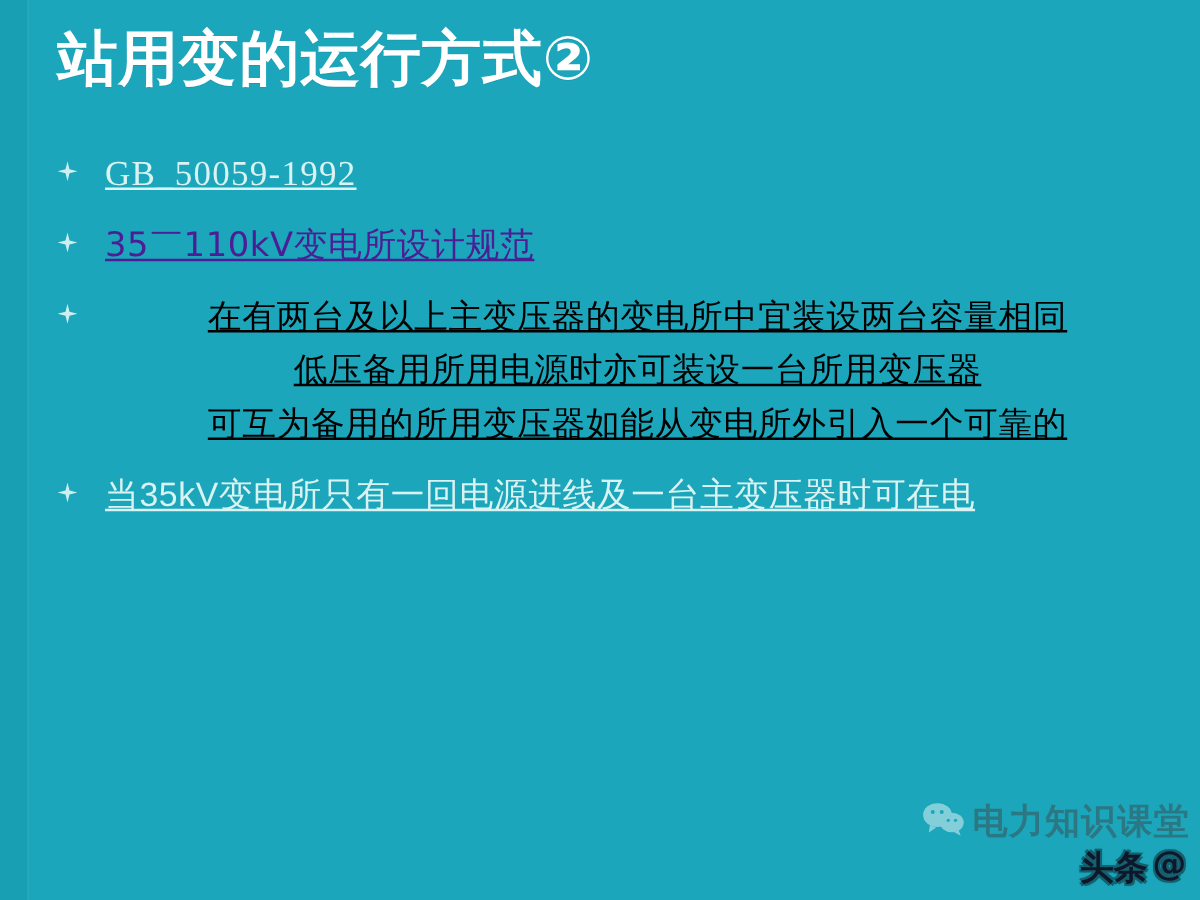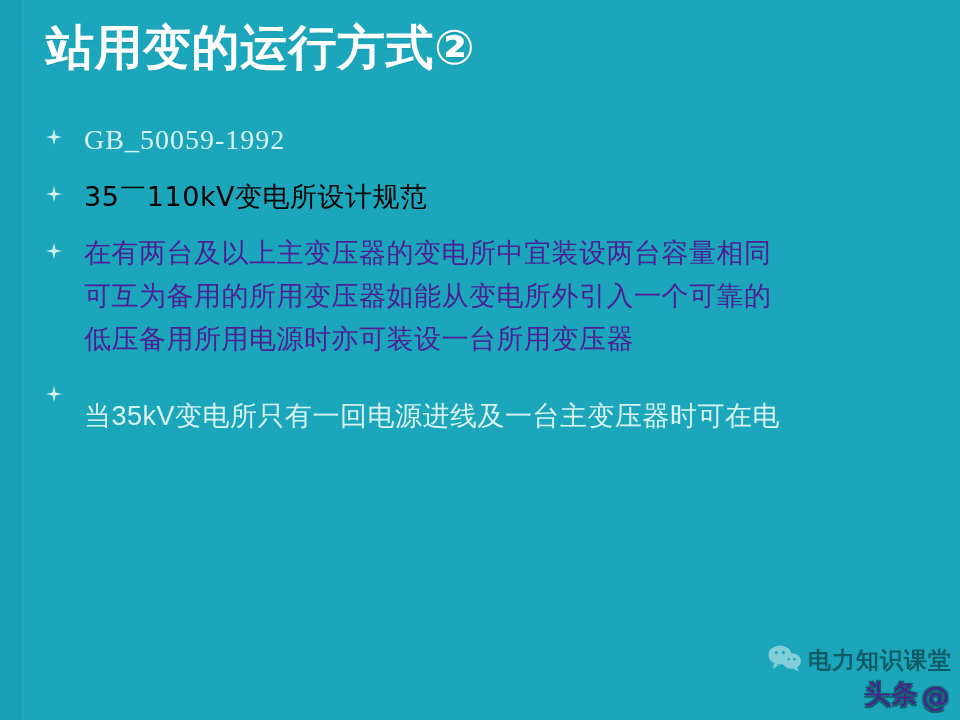--- a/index.html
+++ b/index.html
@@ -85,52 +85,52 @@
     letter-spacing: 0.5px;
   }
   .bullet-text .latin {
     font-family: "Liberation Serif", "DejaVu Serif", serif;
     font-size: 28px;
     letter-spacing: 1px;
   }
   .bullet-text .cjk {
     font-family: "DejaVu Sans", "Liberation Sans", sans-serif;
   }
-  .para-line { display: block; white-space: nowrap; }
+  .para-line { display: block; white-space: nowrap; text-decoration: underline; }
 
   
   .wm-wechat {
     position: absolute;
     right: 8px;
     bottom: 44px;
     z-index: 6;
     display: flex;
     align-items: center;
     opacity: 0.45;
   }
   .wm-wechat .wx-icon { margin-right: 6px; }
   .wm-wechat .wx-text {
     font-family: Liberation Mono, monospace;
-    font-size: 23px;
+    font-size: 28px;
     font-weight: bold;
-    color: #000000;
+    color: #404040;
     letter-spacing: 1px;
   }
 
   .wm-toutiao {
     position: absolute;
     right: 10px;
     bottom: 8px;
     z-index: 7;
     display: flex;
-    align-items: flex-end;
+    align-items: flex-start;
     font-family: "DejaVu Sans", "Liberation Sans", sans-serif;
     font-size: 27px;
-    font-weight: normal;
-    color: #4c1d95;
+    font-weight: bold;
+    color: #0f172a;
     letter-spacing: 0px;
     text-shadow:
       -1.5px -1.5px 0 #15606e,
        1.5px -1.5px 0 #15606e,
       -1.5px  1.5px 0 #15606e,
        1.5px  1.5px 0 #15606e,
        0 0 3px rgba(10,60,70,0.6);
   }
   .wm-toutiao .tt-brand { margin-right: 4px; }
   .wm-toutiao .tt-at { margin-right: 1px; }
@@ -157,45 +157,45 @@
         <span class="para-line latin">GB_50059-1992</span>
       </span>
     </div>
 
     <div class="bullet-row">
       <span class="bullet-mark">
         <svg width="16" height="16" viewBox="0 0 16 16">
           <path d="M8 0 L9.6 6.4 L16 8 L9.6 9.6 L8 16 L6.4 9.6 L0 8 L6.4 6.4 Z" fill="#cdeff0"></path>
         </svg>
       </span>
-      <span class="bullet-text" style="color: #000000;">
+      <span class="bullet-text" style="color: #4c1d95;">
         <span class="para-line cjk">35￣110kV变电所设计规范</span>
       </span>
     </div>
 
     <div class="bullet-row">
       <span class="bullet-mark">
         <svg width="16" height="16" viewBox="0 0 16 16">
           <path d="M8 0 L9.6 6.4 L16 8 L9.6 9.6 L8 16 L6.4 9.6 L0 8 L6.4 6.4 Z" fill="#cdeff0"></path>
         </svg>
       </span>
-      <span class="bullet-text cjk" style="color: #4c1d95;">
+      <span class="bullet-text cjk" style="color: #000000; text-align: center;">
         <span class="para-line">在有两台及以上主变压器的变电所中宜装设两台容量相同</span>
+        <span class="para-line">低压备用所用电源时亦可装设一台所用变压器</span>
         <span class="para-line">可互为备用的所用变压器如能从变电所外引入一个可靠的</span>
-        <span class="para-line">低压备用所用电源时亦可装设一台所用变压器</span>
-      </span>
-    </div>
-
-    <div class="bullet-row">
-      <span class="bullet-mark">
-        <svg width="16" height="16" viewBox="0 0 16 16">
-          <path d="M8 0 L9.6 6.4 L16 8 L9.6 9.6 L8 16 L6.4 9.6 L0 8 L6.4 6.4 Z" fill="#cdeff0"></path>
-        </svg>
-      </span>
-      <span class="bullet-text cjk" style="color: rgb(217, 243, 242); margin-top: 20px;">
+      </span>
+    </div>
+
+    <div class="bullet-row">
+      <span class="bullet-mark">
+        <svg width="16" height="16" viewBox="0 0 16 16">
+          <path d="M8 0 L9.6 6.4 L16 8 L9.6 9.6 L8 16 L6.4 9.6 L0 8 L6.4 6.4 Z" fill="#cdeff0"></path>
+        </svg>
+      </span>
+      <span class="bullet-text cjk" style="color: rgb(217, 243, 242);">
         <span class="para-line">当35kV变电所只有一回电源进线及一台主变压器时可在电</span>
       </span>
     </div>
 
   </div>
 
   <div class="wm-wechat">
     <span class="wx-icon">
       <svg width="34" height="28" viewBox="0 0 34 28">
         <ellipse cx="12" cy="11" rx="11.5" ry="9.5" fill="#ffffff"></ellipse>

